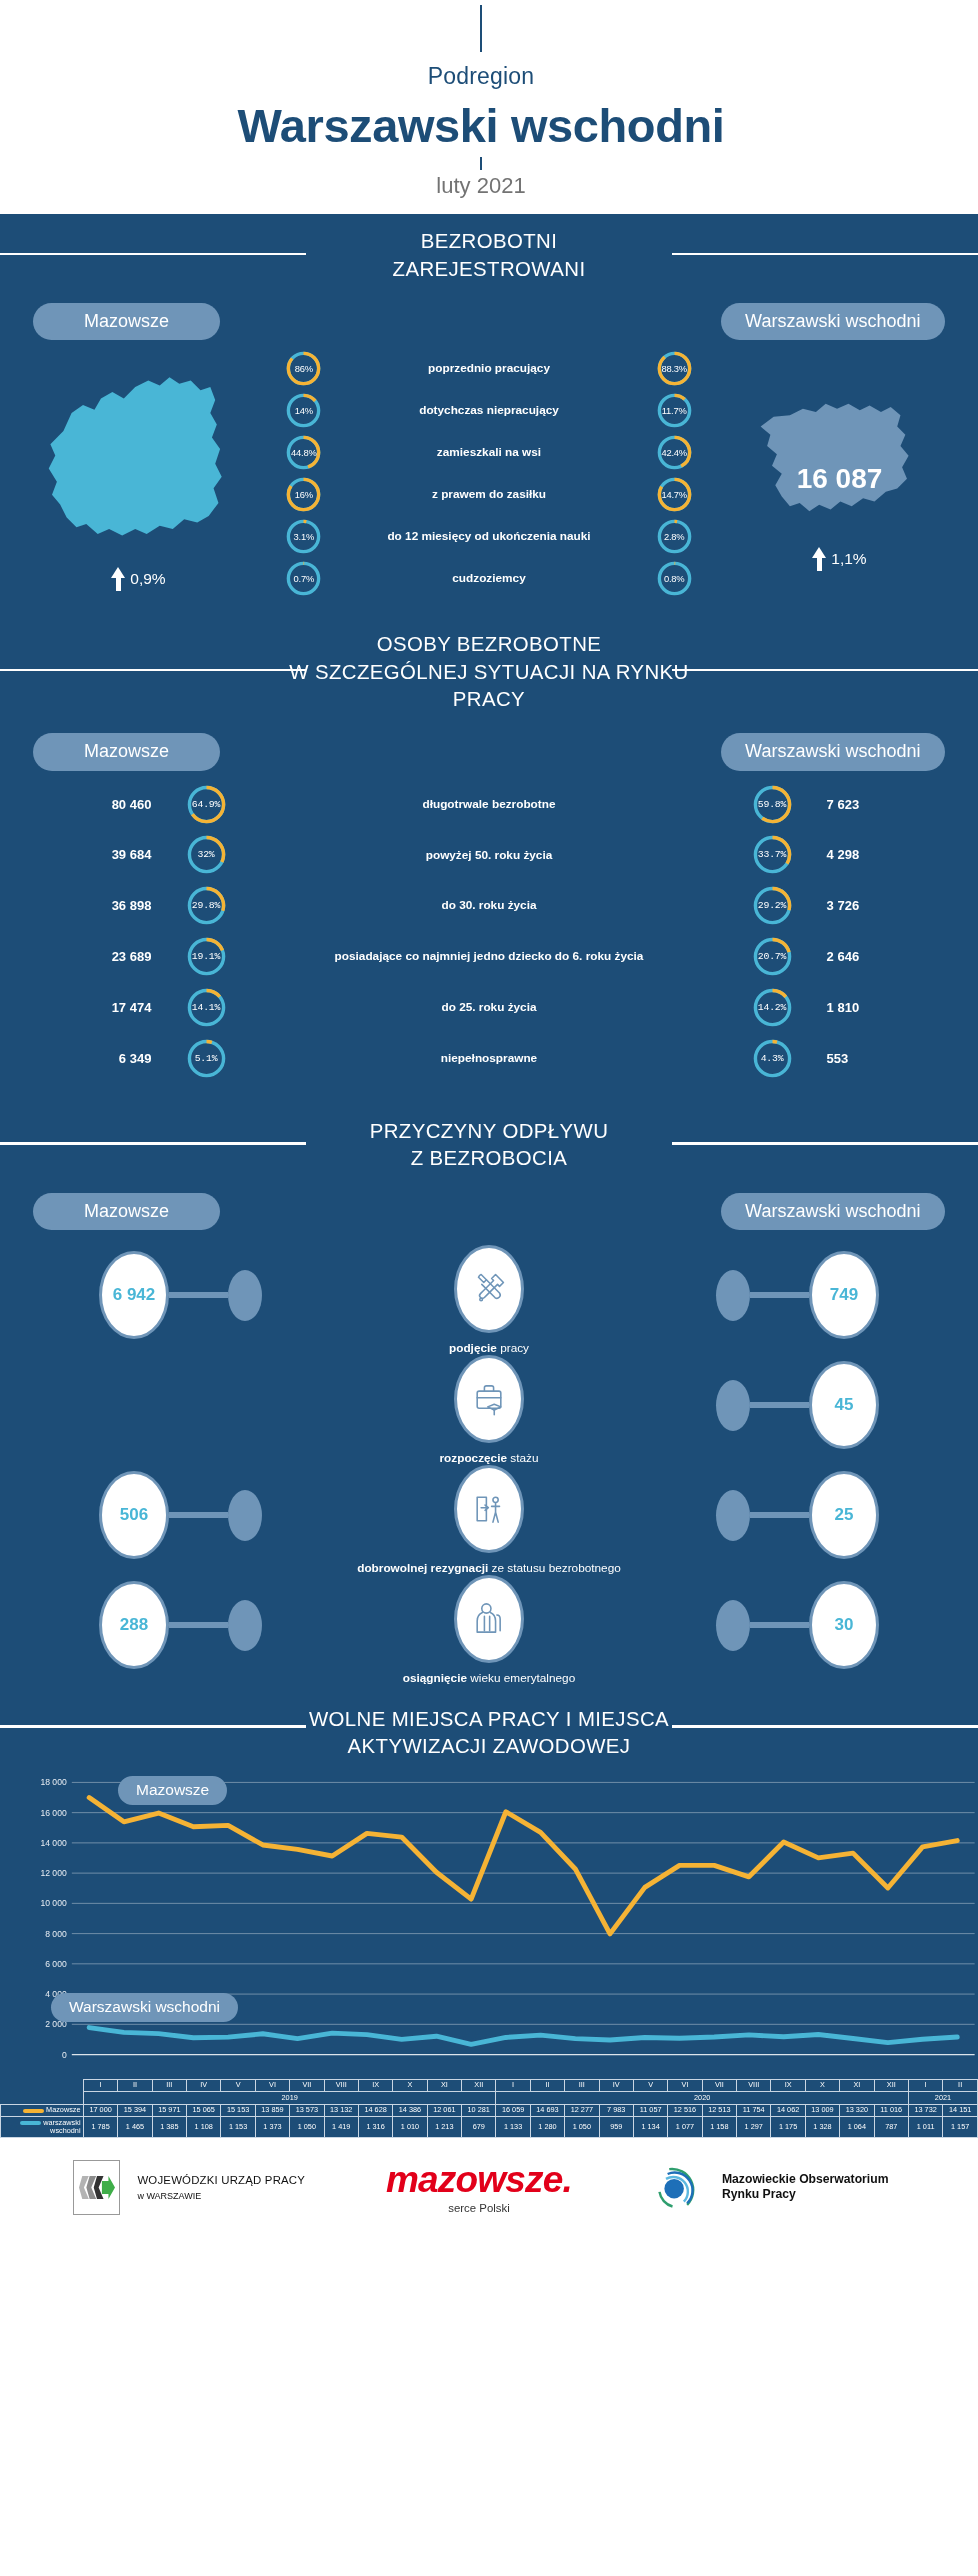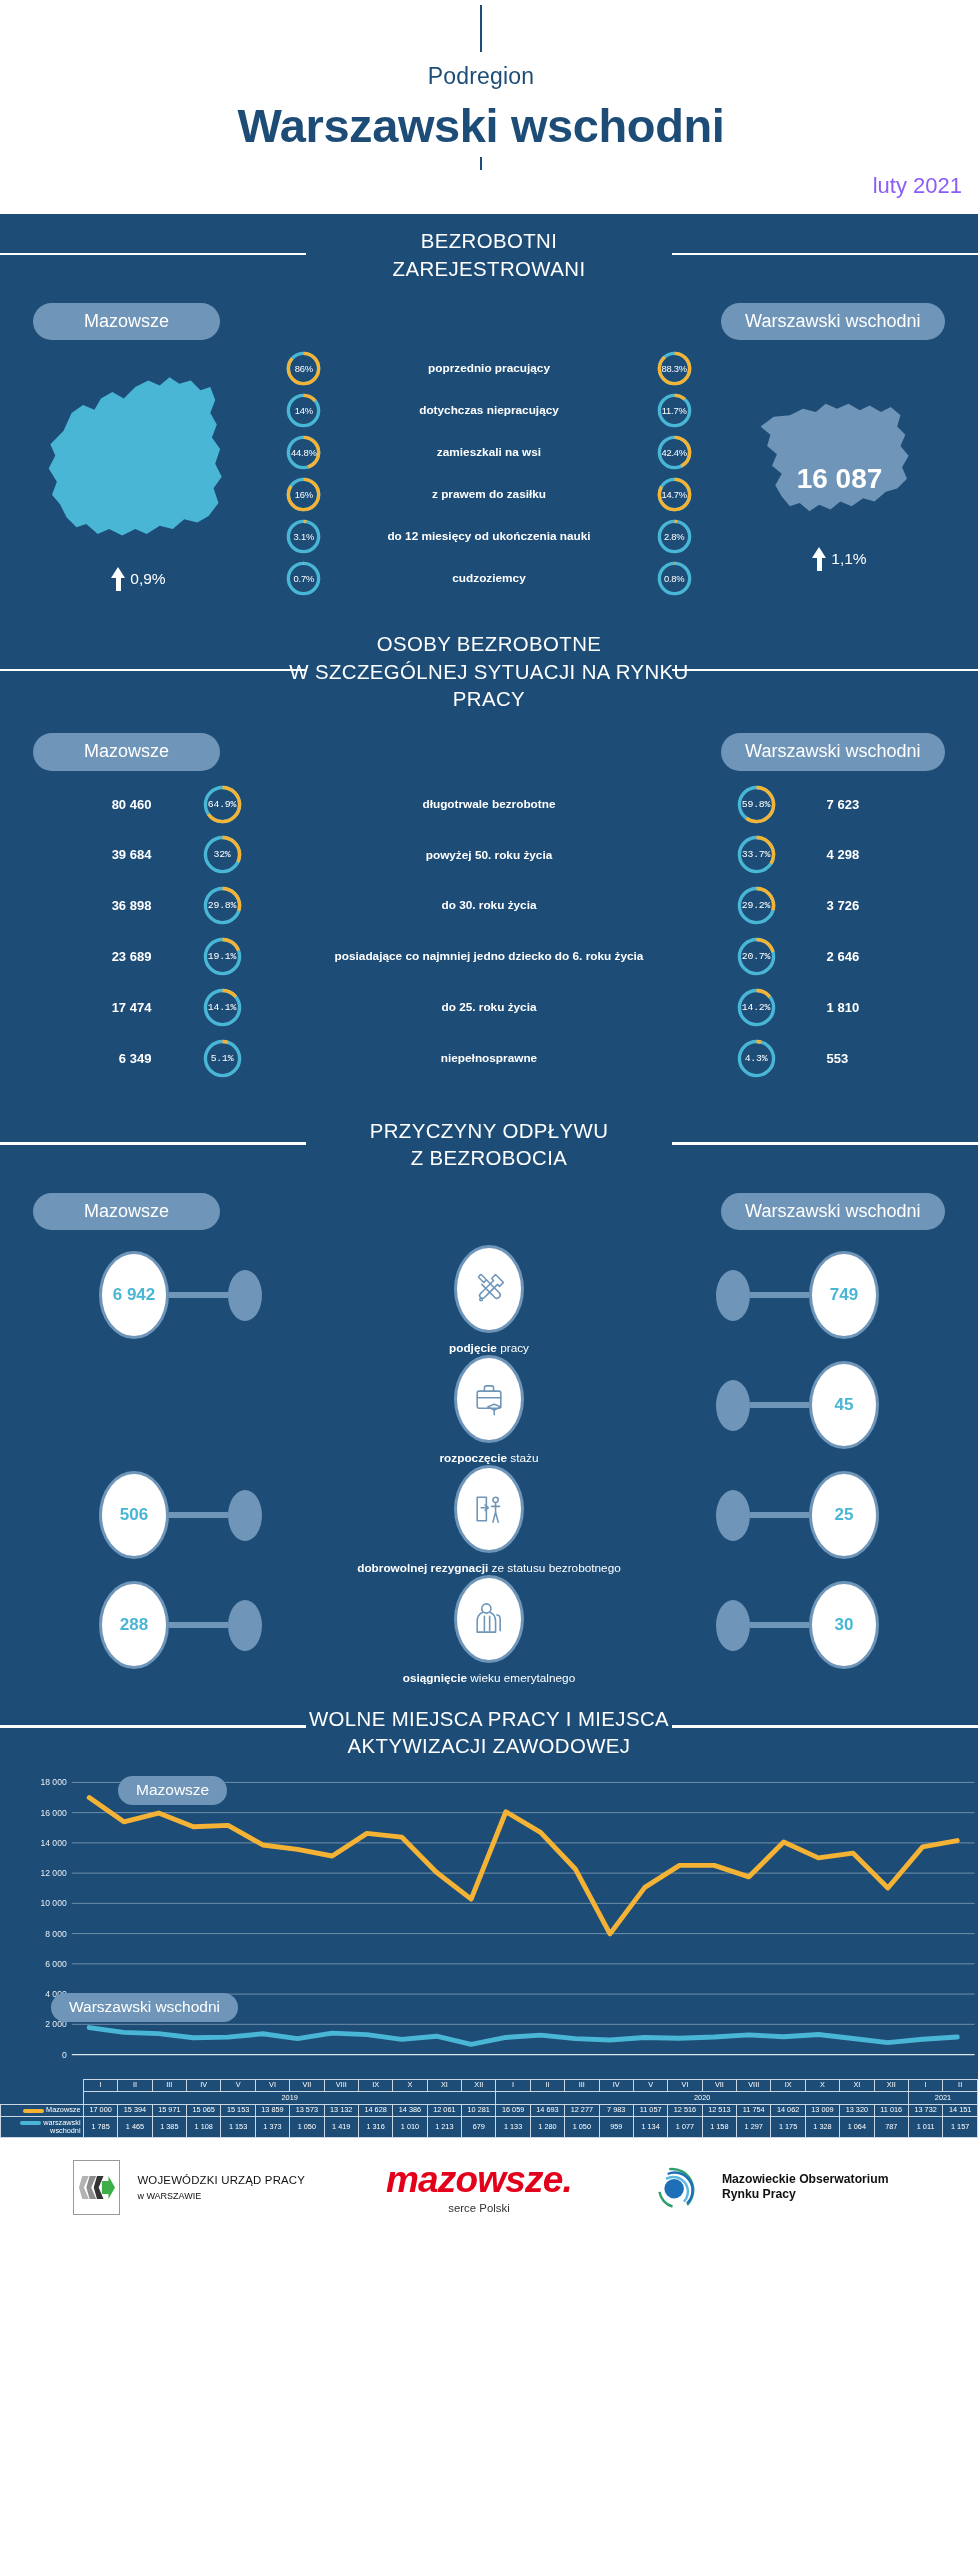--- a/index.html
+++ b/index.html
@@ -12,21 +12,21 @@
     -webkit-font-smoothing: antialiased;
   }
   .page { width:962px; position:relative; }
 
   
   .header { background:#ffffff; text-align:center; padding-top:4.9px; padding-bottom:9.8px; }
   .tick-top { width:2.4px; height:47px; background:#1d4d77; margin:0 auto 11.4px; }
   .subtitle-top { color:#1d4d77; font-size:23px; letter-spacing:0.2px; }
   .maintitle { color:#1d4d77; font-size:47px; font-weight:bold; letter-spacing:-0.4px; margin-top:8.2px; }
   .tick-mid { width:2.4px; height:13px; background:#1d4d77; margin:3.3px auto 3.3px; }
-  .period { color:#8b5cf6; font-size:22px; margin-top:1.6px; padding-bottom:4.9px;text-align:right;}
+  .period { color:#737373; font-size:22px; margin-top:1.6px; padding-bottom:4.9px;}
 
   
   .blue { background:#1d4d77; width:978px; position:relative; }
 
   .sec-title-wrap { position:relative; padding:14.7px 0 8.2px; }
   .sec-title { text-align:center; font-size:20.4px; line-height:1.35; letter-spacing:0.4px; position:relative; z-index:2; }
   .sec-rule-l, .sec-rule-r {
     position:absolute; height:2.4px; background:#ffffff; top:50%; z-index:1;
   }
   .sec-rule-l { left:0; width:306px; }
@@ -66,21 +66,21 @@
     position:absolute; inset:0; display:flex; align-items:center; justify-content:center;
     font-size:9.4px; color:#fff; letter-spacing:-0.2px;
   }
   .donut.big { width:41px; height:41px;font-family:Liberation Mono, monospace; }
   .donut.big .v { font-size:9.8px; }
 
   
   .s2 { padding:3.3px 0 14.7px; }
   .row2 {
     display:grid; grid-template-columns: 171px 54px 1fr 54px 171px;
-    align-items:center; column-gap:24px; margin:9.8px 0;
+    align-items:center; column-gap:8px; margin:9.8px 0;
   }
   .row2 .numL { text-align:right; font-size:13px; font-weight:bold; padding-right:19.6px;}
   .row2 .numR { text-align:left; font-size:13px; font-weight:bold; padding-left:19.6px;}
   .row2 .lbl { text-align:center; font-size:11.8px; font-weight:bold; line-height:1.25; }
 
   
   .s3 { padding:3.3px 0 8.2px; }
   .row3 { position:relative; height:110px; }
   .dumb { position:absolute; top:18px; display:flex; align-items:center; }
   .dumb.left { left:99px; }

